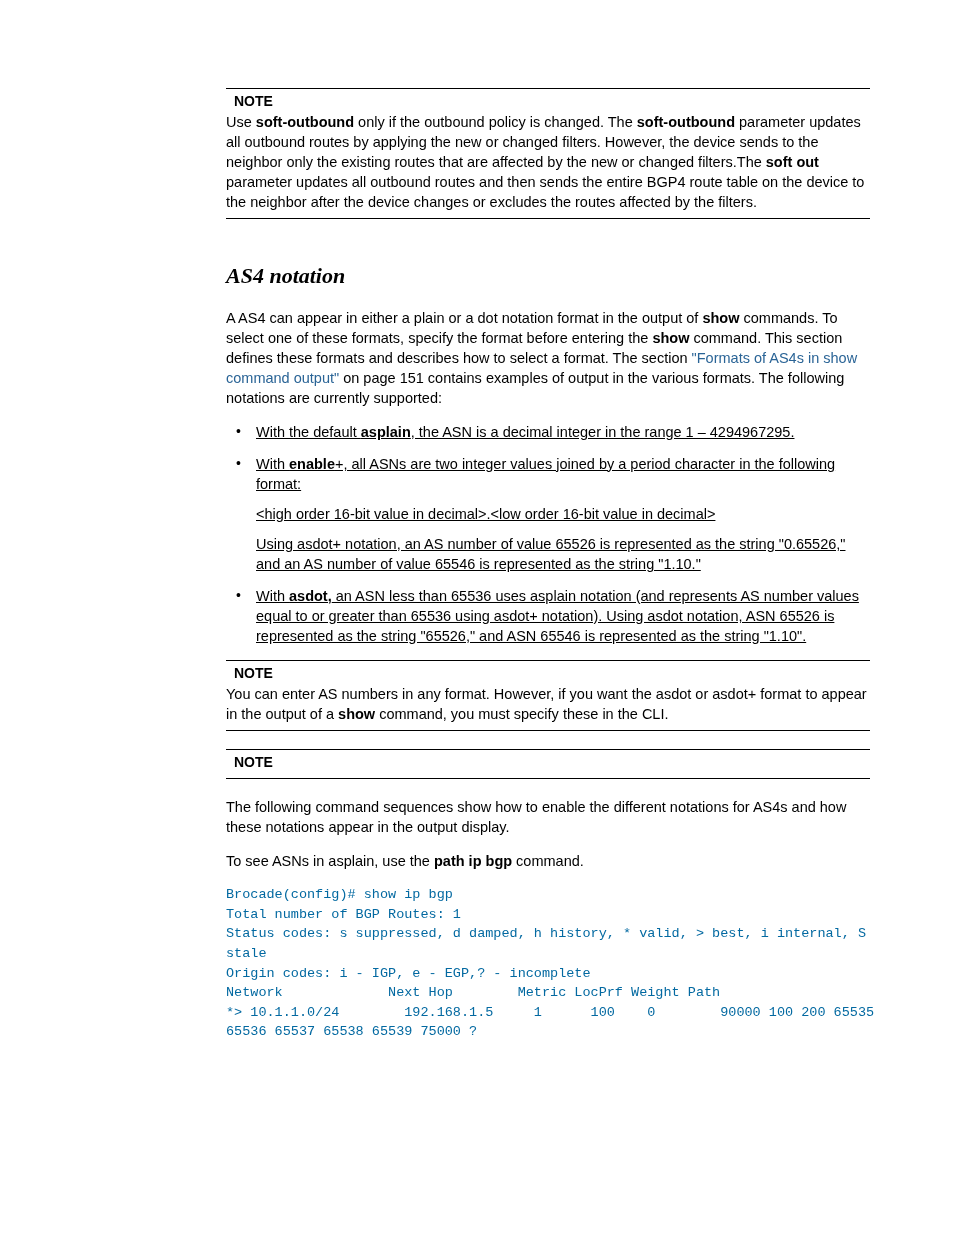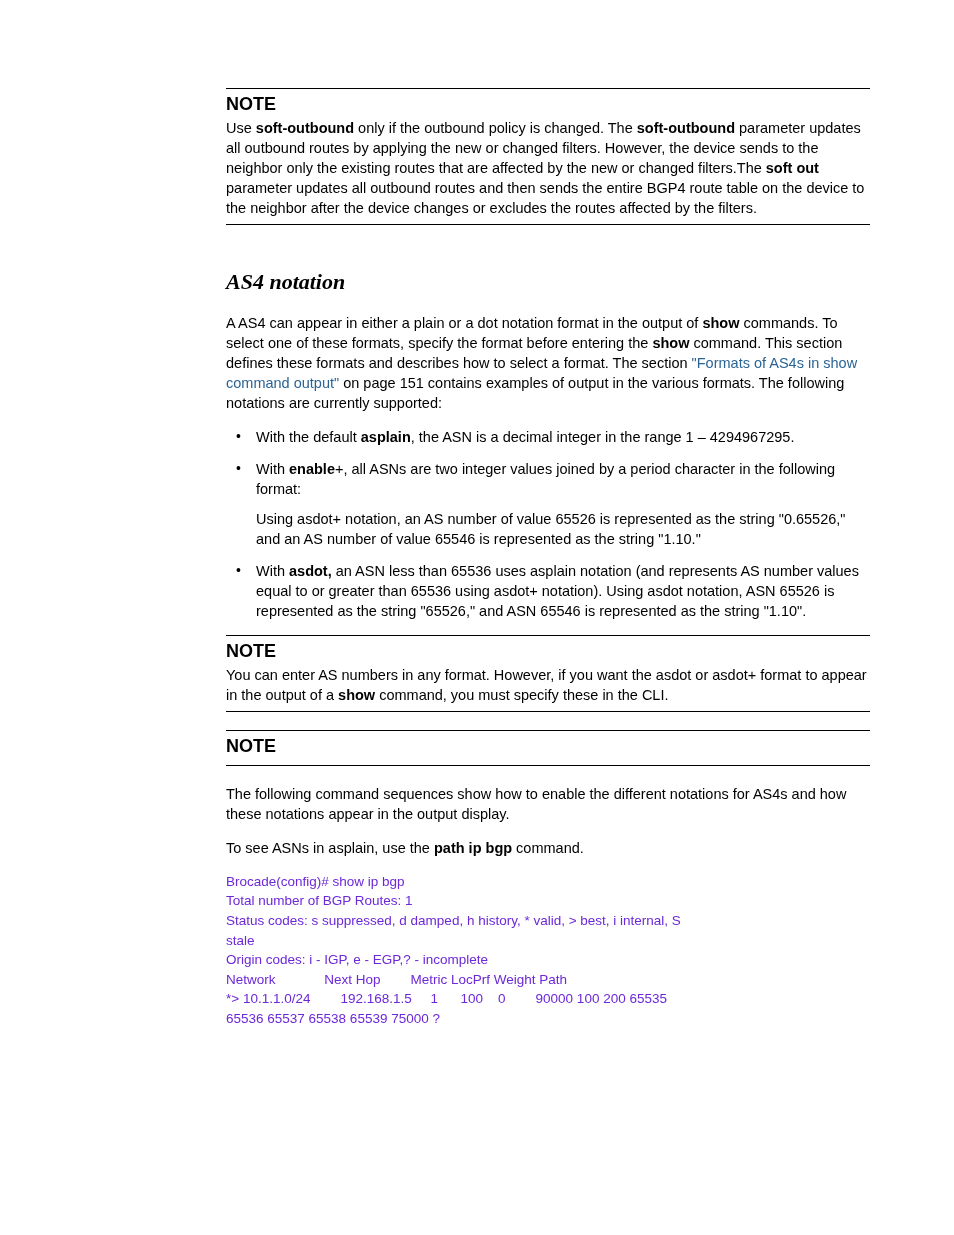--- a/index.html
+++ b/index.html
@@ -27,22 +27,23 @@
   .note-rule-top {
     border-top: 1.5px solid #000;
     margin-bottom: 3px;
   }
   .note-rule-bottom {
     border-top: 1px solid #000;
     margin-top: 6px;
   }
   .note-label {
     font-weight: bold;
-    font-size: 18px;
+    font-size: 14px;
     margin-bottom: 1px;
+    margin-left: 8px;
   }
   .note-body {
     font-size: 14.5px;
   }
   .bold { font-weight: bold; }
   h2.section-heading {
     font-family: Georgia, 'Times New Roman', serif;
     font-style: italic;
     font-weight: bold;
     font-size: 22px;
@@ -55,39 +56,40 @@
   .link { color: #2a6496; }
   ul.bullets {
     list-style: none;
     margin: 0 0 14px 0;
     padding: 0;
   }
   ul.bullets > li {
     position: relative;
     padding-left: 30px;
     margin-bottom: 12px;
+    text-decoration: underline;
   }
   ul.bullets > li::before {
     content: "•";
     position: absolute;
     left: 10px;
     top: 0;
     font-size: 14px;
   }
   .sub-indent {
     margin-top: 10px;
     margin-bottom: 10px;
   }
   .code-block {
-    font-family: Liberation Sans, sans-serif;
+    font-family: Liberation Mono, monospace;
     font-size: 13.5px;
     white-space: pre;
     line-height: 1.45;
     margin-top: 14px;
-    color: #6d28d9;
+    color: #0369a1;
   }
 </style>
 </head>
 <body>
 
 <div class="page">
 
 
   <div class="note-block">
     <div class="note-rule-top"></div>
@@ -103,20 +105,21 @@
   <p class="para">
     <span>A AS4 can appear in either a plain or a dot notation format in the output of </span><span class="bold">show</span><span> commands. To select one of these formats, specify the format before entering the </span><span class="bold">show</span><span> command. This section defines these formats and describes how to select a format. The section </span><span class="link">"Formats of AS4s in show command output"</span><span> on page 151 contains examples of output in the various formats. The following notations are currently supported:</span>
   </p>
 
   <ul class="bullets">
     <li>
       <span>With the default </span><span class="bold">asplain</span><span>, the ASN is a decimal integer in the range 1 – 4294967295.</span>
     </li>
     <li>
       <span>With </span><span class="bold">enable</span><span>+, all ASNs are two integer values joined by a period character in the following format:</span>
+      <div class="sub-indent"> &lt;high order 16‑bit value in decimal&gt;.&lt;low order 16‑bit value in decimal&gt;</div>
       <div class="sub-indent">Using asdot+ notation, an AS number of value 65526 is represented as the string "0.65526," and an AS number of value 65546 is represented as the string "1.10."</div>
     </li>
     <li>
       <span>With </span><span class="bold">asdot,</span><span> an ASN less than 65536 uses asplain notation (and represents AS number values equal to or greater than 65536 using asdot+ notation). Using asdot notation, ASN 65526 is represented as the string "65526," and ASN 65546 is represented as the string "1.10".</span>
     </li>
   </ul>
 
   <div class="note-block">
     <div class="note-rule-top"></div>
     <div class="note-label">NOTE</div>

